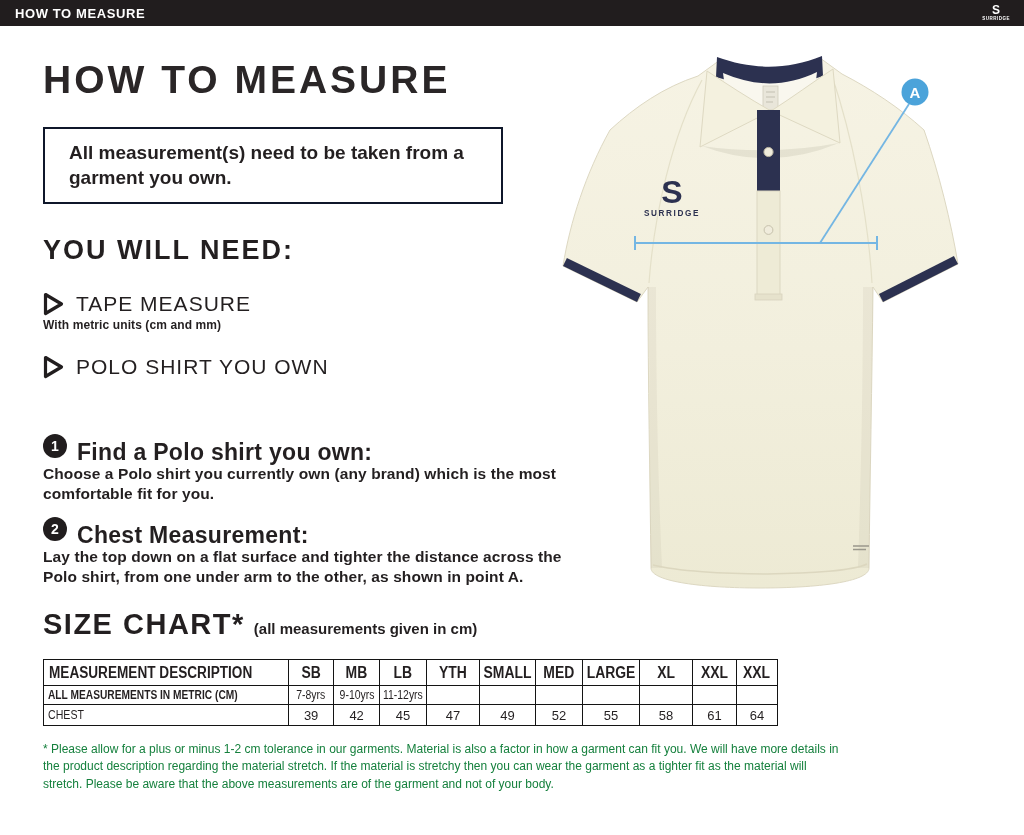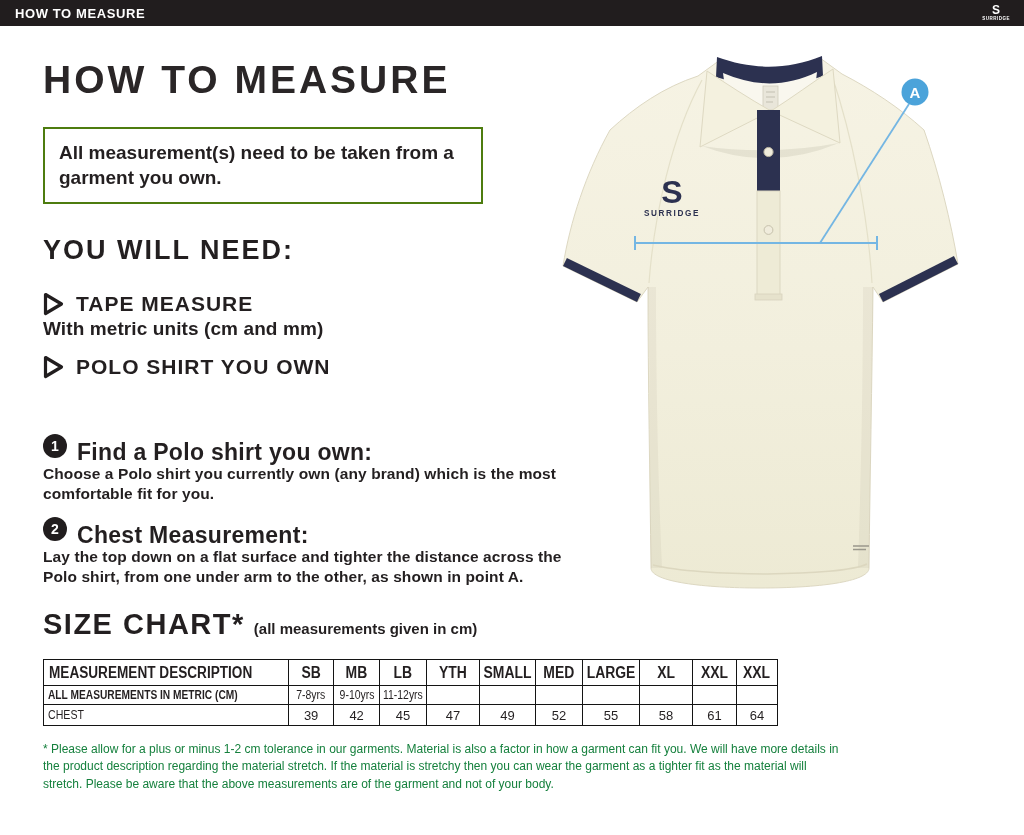--- a/index.html
+++ b/index.html
@@ -11,29 +11,29 @@
   .topbar{position:absolute;left:0;top:0;width:1024px;height:26px;background:#211d1e;
     display:flex;align-items:center;justify-content:space-between;box-sizing:border-box;
     padding:0 8px 0 15px;}
   .topbar-title{color:#ffffff;font-size:13px;font-weight:bold;letter-spacing:.6px;}
   .topbar-logo{display:flex;flex-direction:column;align-items:center;line-height:1;color:#fff;margin-right:6px;}
   .topbar-logo .s{font-size:12px;font-weight:bold;}
   .topbar-logo .brand{font-size:4.5px;font-weight:bold;letter-spacing:.5px;margin-top:1px;}
   
   .page-title{position:absolute;left:43px;top:60px;margin:0;font-size:39px;font-weight:bold;
     letter-spacing:3px;color:#2a2627;line-height:1;}
-  .notice-box{position:absolute;left:43px;top:127px;width:408px;border:2px solid #4d7c0f;
-    padding:11px 14px;font-size:19px;font-weight:bold;line-height:1.33;}
+  .notice-box{position:absolute;left:43px;top:127px;width:408px;border:2px solid #0f172a;
+    padding:11px 24px;font-size:19px;font-weight:bold;line-height:1.33;}
   .ywn-heading{position:absolute;left:43px;top:235px;font-size:27px;font-weight:bold;letter-spacing:2px;}
   
   .need-item{position:absolute;left:43px;}
   #need-0{top:292px;} #need-1{top:355px;}
   .need-row{display:flex;align-items:center;gap:12px;height:24px;}
-  .need-title{font-size:21px;font-weight:bold;letter-spacing:1px;}
-  .need-desc{font-size:19px;font-weight:bold;margin-top:2px;letter-spacing:.1px;}
+  .need-title{font-size:21px;font-weight:normal;letter-spacing:1px;}
+  .need-desc{font-size:12px;font-weight:bold;margin-top:2px;letter-spacing:.1px;}
   
   .step{position:absolute;left:43px;width:545px;}
   #step-0{top:433px;} #step-1{top:516px;}
   .step-head{display:flex;align-items:center;gap:10px;height:26px;}
   .step-num{width:24px;height:24px;border-radius:50%;background:#211d1e;color:#fff;
     font-size:14px;font-weight:bold;display:flex;align-items:center;justify-content:center;flex:0 0 24px;}
   .step-title{font-size:23px;font-weight:bold;letter-spacing:.3px;margin-top:12px;}
   .step-desc{margin-top:5px;font-size:15.5px;font-weight:bold;line-height:1.27;width:535px;letter-spacing:.1px;}
   
   .size-heading{position:absolute;left:43px;top:608px;display:flex;align-items:baseline;gap:9px;}

